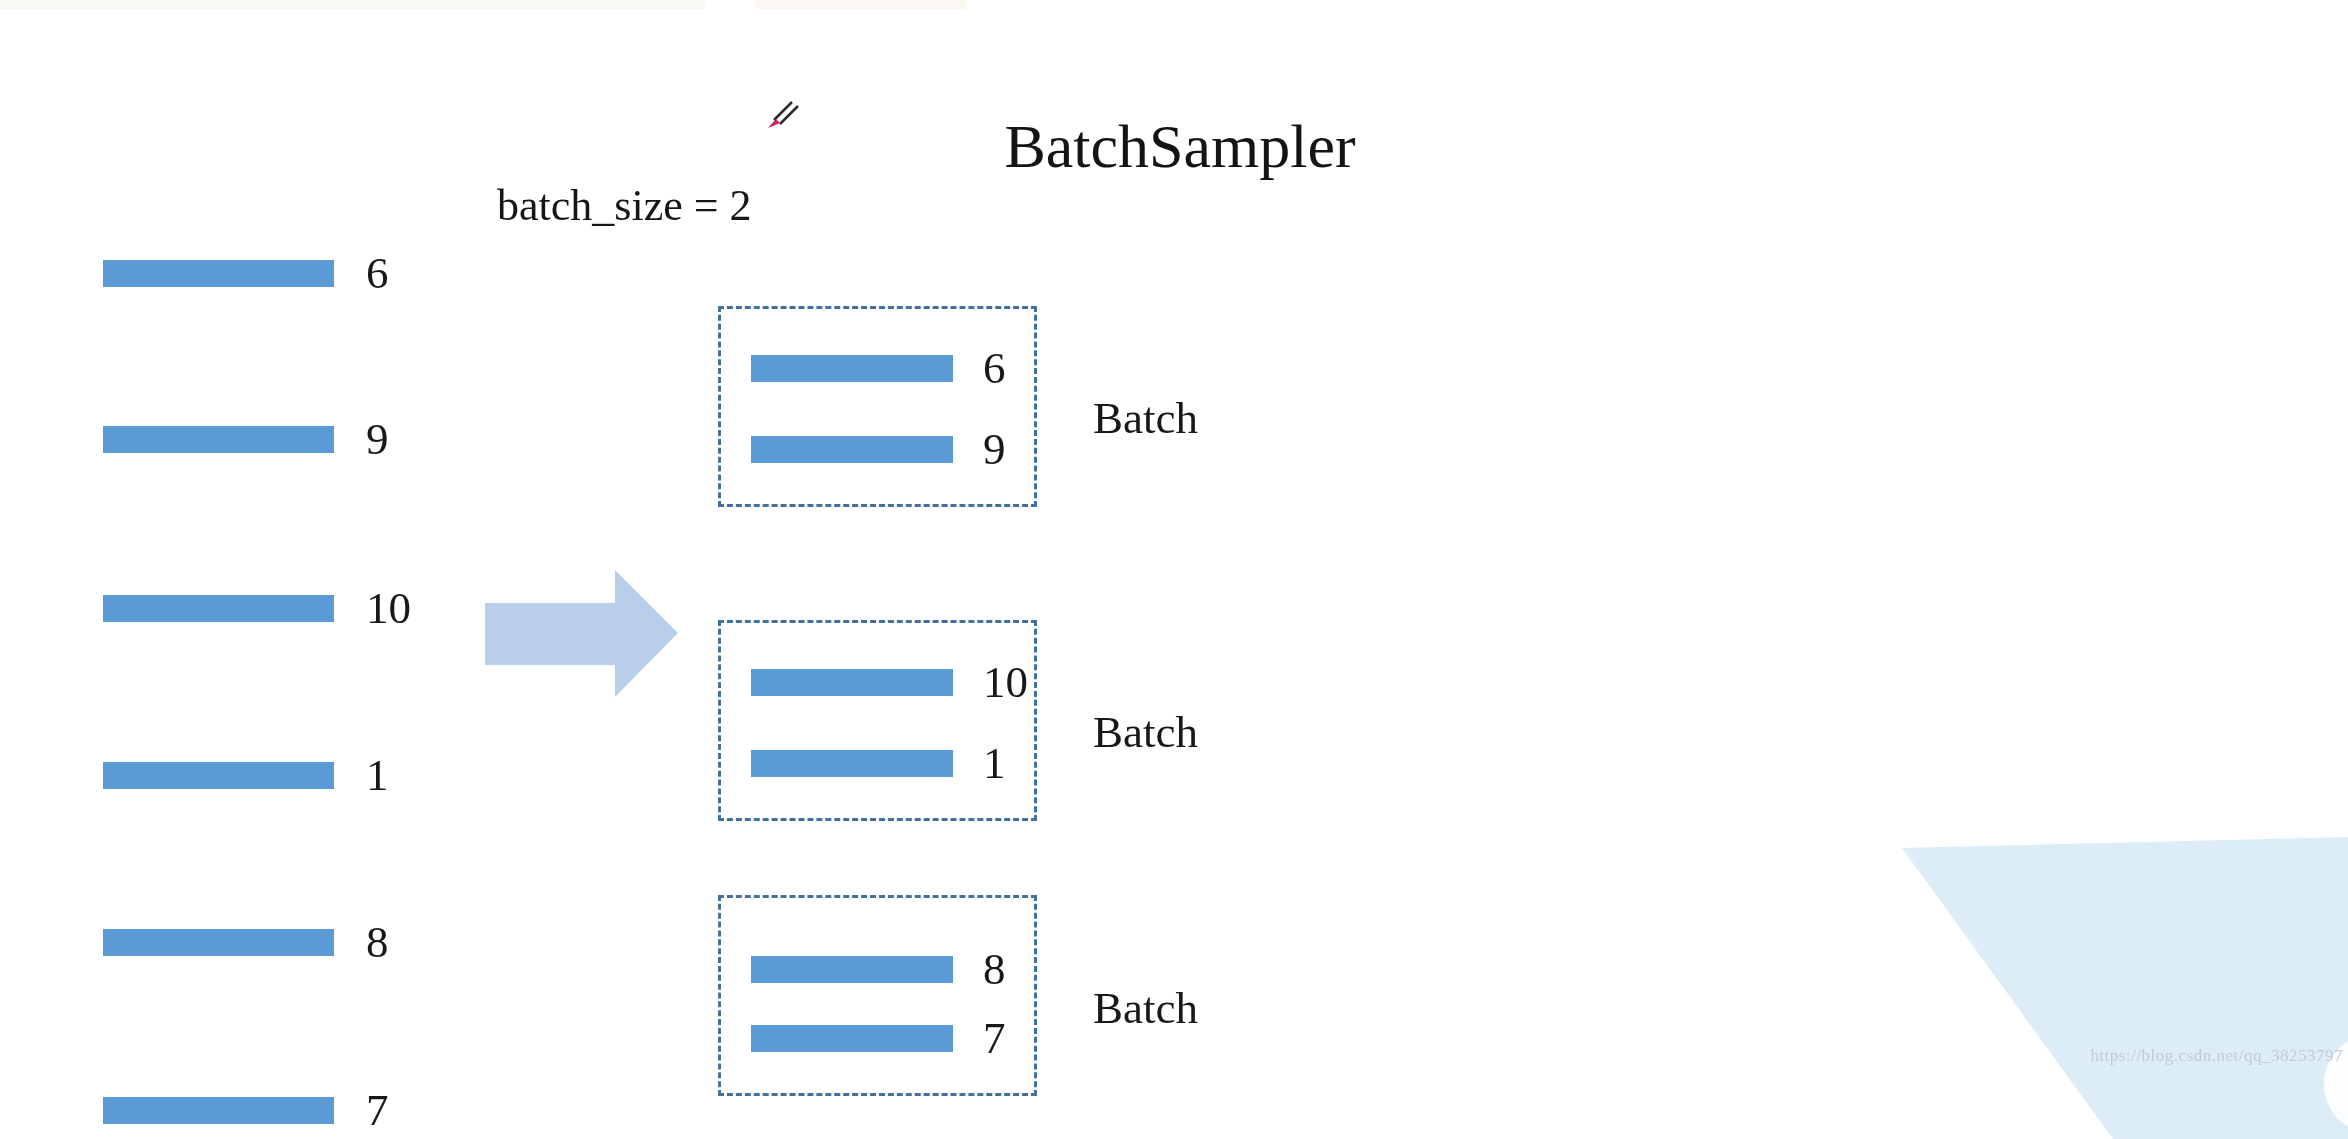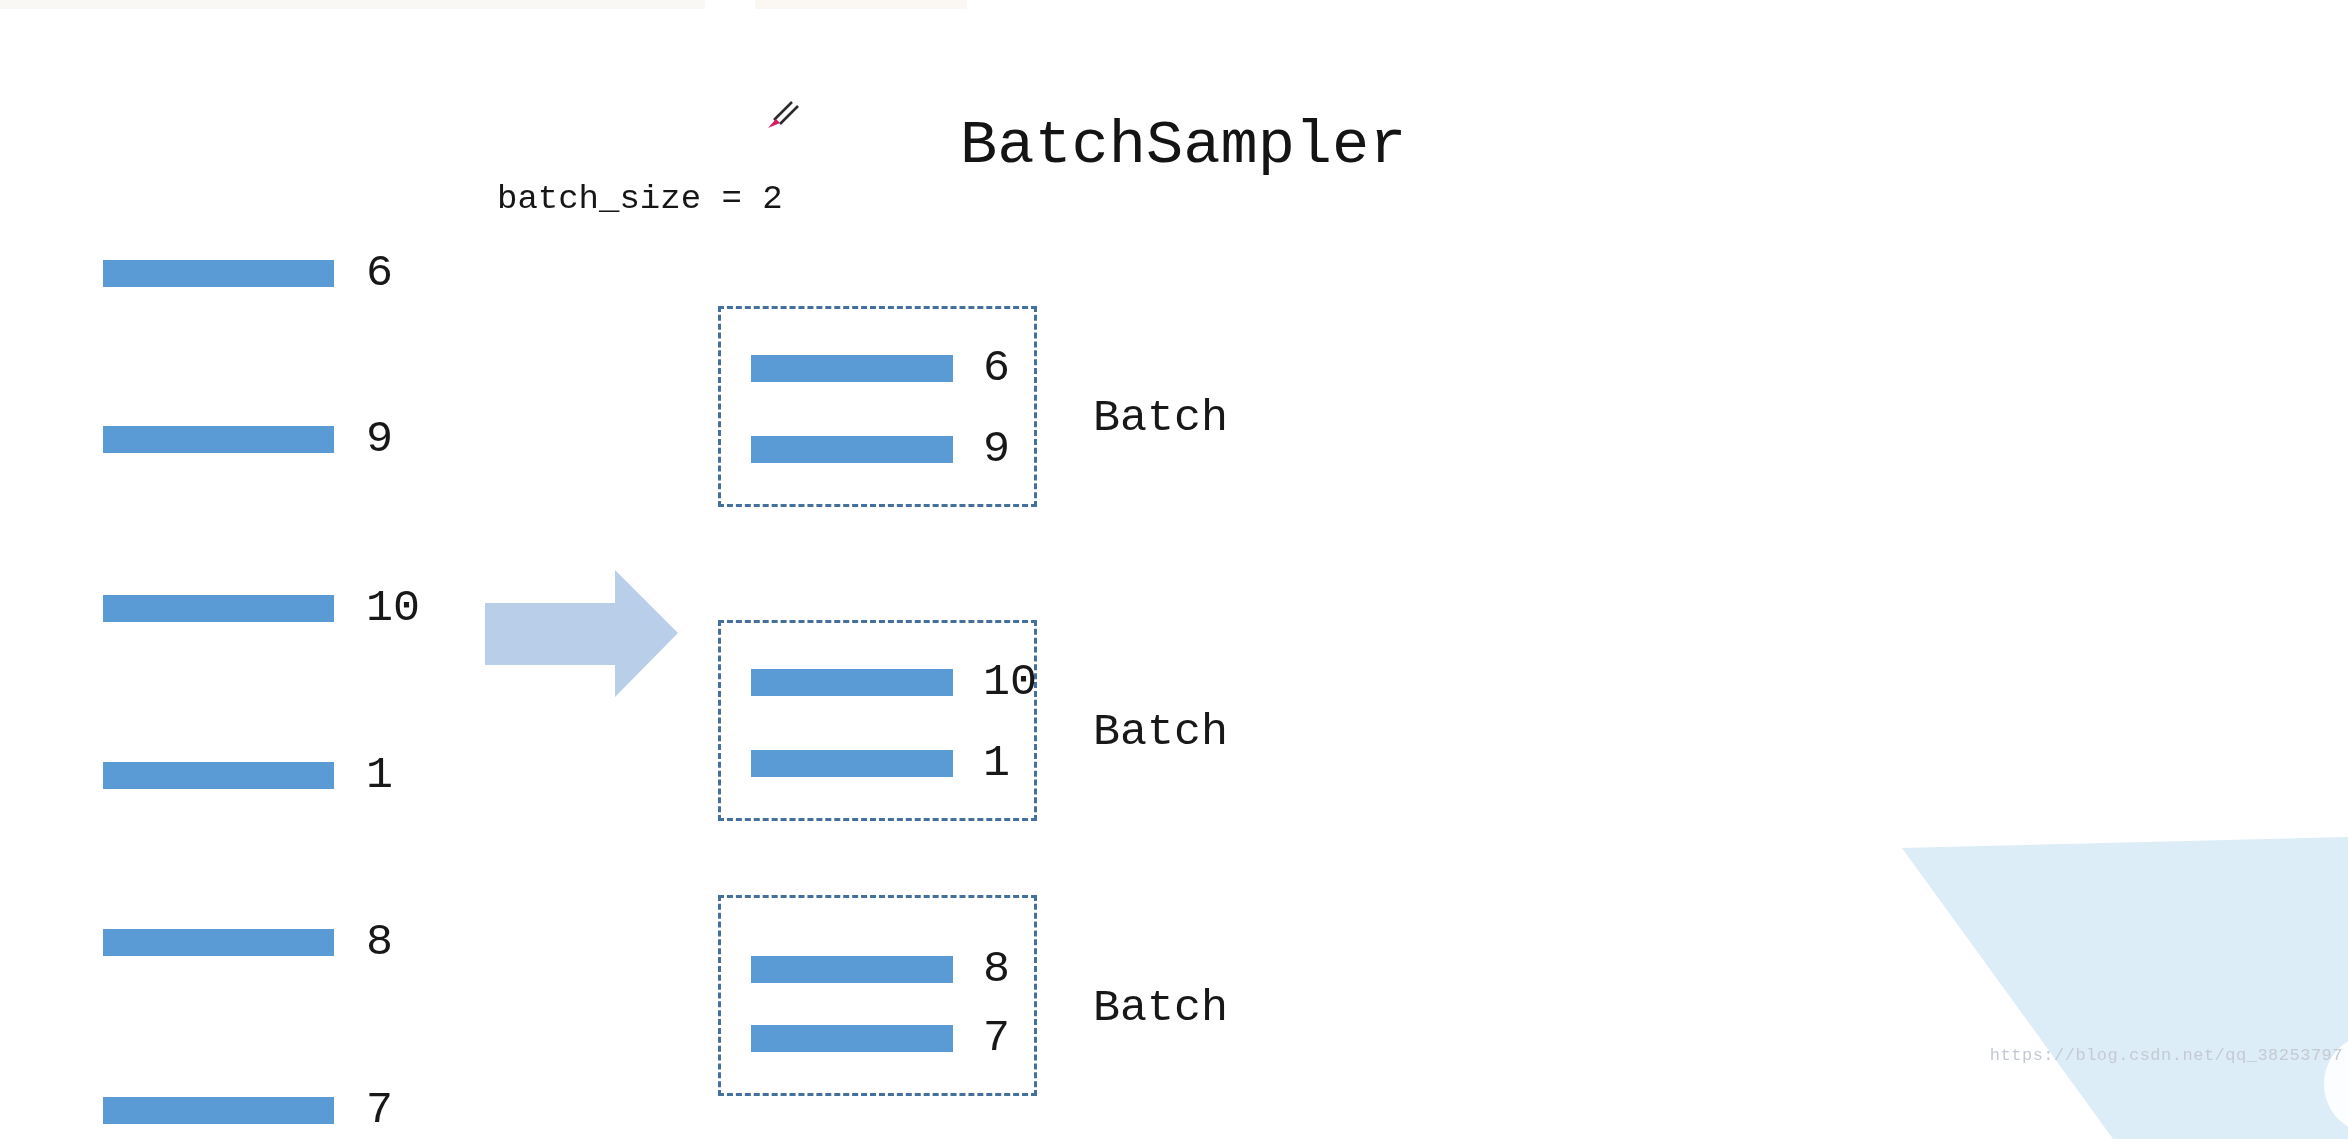--- a/index.html
+++ b/index.html
@@ -1,36 +1,36 @@
 <!DOCTYPE html>
 <html><head>
 <meta charset="utf-8">
 <style>
   html,body{margin:0;padding:0;background:#ffffff;}
   .canvas{
     position:relative;
     width:2348px;height:1139px;
     background:#ffffff;
     overflow:hidden;
-    font-family:Liberation Mono, monospace;
+    font-family:Liberation Serif, serif;
     color:#1b1b1b;
   }
   
   .top-strip{position:absolute;top:0;height:9px;background:#faf8f4;}
   .top-strip.a{left:0;width:705px;}
   .top-strip.b{left:755px;width:212px;background:#fbf8f3;}
 
   .page-title{
     position:absolute;left:960px;top:112px;width:440px;
     font-size:62px;line-height:1.1;text-align:center;
     color:#141414;white-space:nowrap;
   }
   .batch-size-label{
     position:absolute;left:497px;top:180px;
-    font-size:34px;color:#161616;white-space:nowrap;
+    font-size:44px;color:#161616;white-space:nowrap;
   }
   .pen-cursor{position:absolute;left:760px;top:94px;width:40px;height:40px;}
 
   
   .src-row{position:absolute;left:103px;height:27px;display:flex;align-items:center;}
   .bar{background:var(--bar,#5b9bd5);height:27px;}
   .src-row .bar{width:231px;}
   .num{font-size:45px;color:#181818;margin-left:32px;line-height:1;}
 
   

